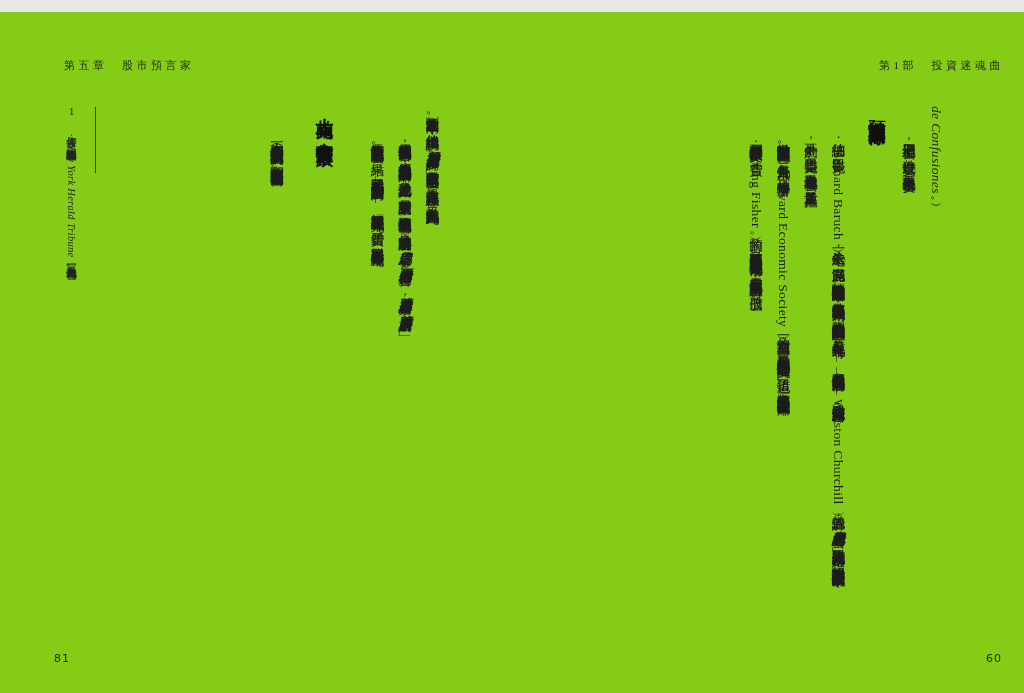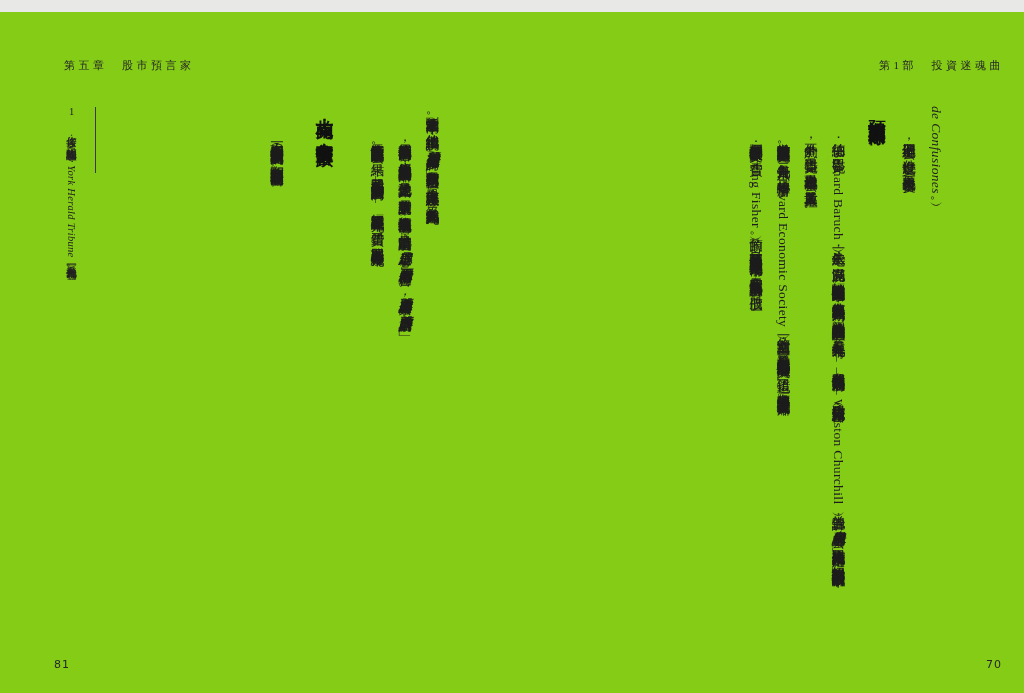--- a/index.html
+++ b/index.html
@@ -10,21 +10,21 @@
     color:#1d1d1d;
   }
   
   .running-head{
     position:absolute;top:46px;font-size:11px;letter-spacing:3.5px;
     color:#262626;white-space:nowrap;
   }
   .running-head.rh-left{left:64px;}
   .running-head.rh-right{right:20px;}
   .folio{
-    position:absolute;bottom:34px;font-size:11px;color:#262626;
+    position:absolute;bottom:40px;font-size:11px;color:#262626;
     font-family:"DejaVu Sans","Liberation Sans",sans-serif;letter-spacing:1px;
   }
   .folio.f-left{left:54px;}
   .folio.f-right{right:22px;}
   
   .vtext{
     position:absolute;top:94px;height:556px;
     writing-mode:vertical-rl;-webkit-writing-mode:vertical-rl;
     text-orientation:mixed;
     font-size:13.5px;line-height:27.5px;letter-spacing:0.35px;
@@ -76,15 +76,15 @@
     <p><span>費雪拒絕接受他的預言是錯的，崩盤之後他馬上就對崩盤前的說法提出辯解，他說是其他人錯了。對費雪來說不幸的是，這個說法並沒有恢復他的名譽。他當時是這麼說的：「</span><span class="kai">這是群眾心理學，而不是因為市場價格高得不合理……股市下跌主要是因為心理因素，股價下跌就是下跌的原因。</span><span>」</span><sup>1</sup></p>
     <p><span>費雪設法恢復形象的說法根本沒有人聽進去。結果，美國股市花了二十五年才站回費雪崩盤前說的高點——經通膨調整後更是花了二十九年！費雪錯了。群眾心理因素才不會持續二十九年！</span></p>
     <h2 class="sec-title st-left">柏南克：「全美房價不會下跌」</h2>
     <p><span>現在我們來看看一些比較新的預言失誤（我不是開玩笑的，有關這類失誤的書多到可以塞滿好幾間圖書館了）。</span></p>
   </div>
 
   <div class="fn-rule"></div>
   <div class="footnote"><span class="upright">1</span><span>　作者按：《紐約先驅論壇報》（</span><span class="lat-title">New York Herald Tribune</span><span>）於一九二九年十一月三日刊登。</span></div>
 
   <div class="folio f-left">81</div>
-  <div class="folio f-right">70</div>
+  <div class="folio f-right">60</div>
 
 </div>
 
 </body></html>

